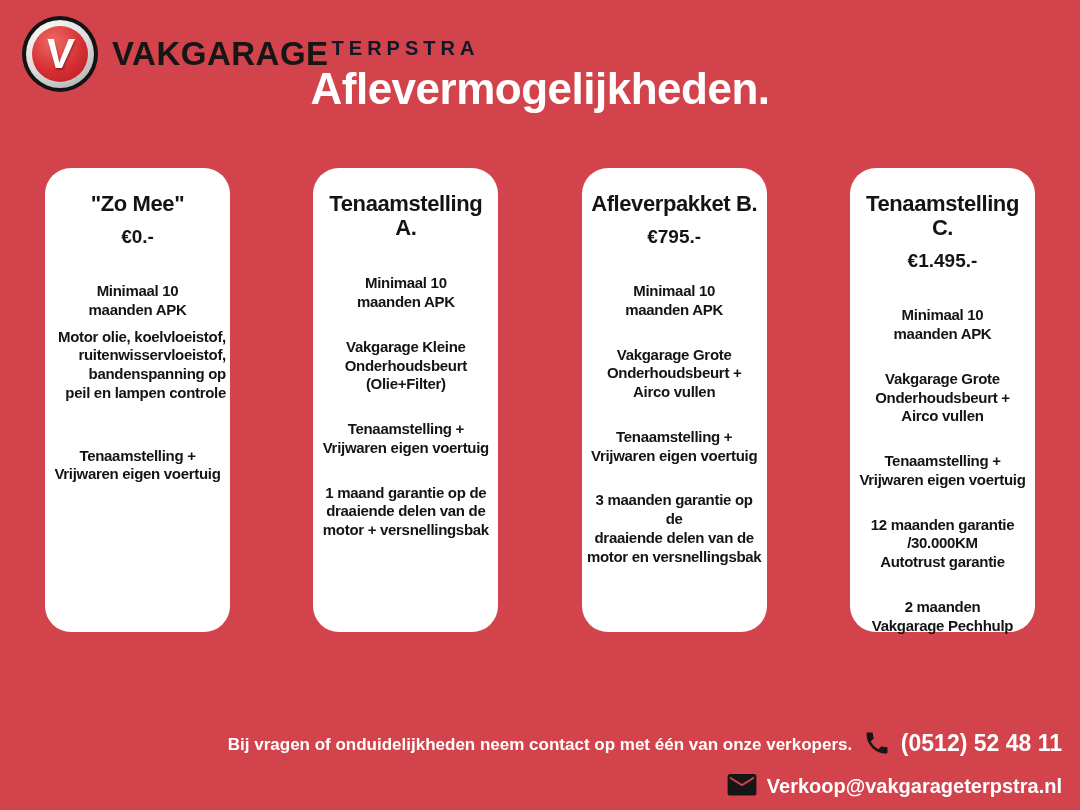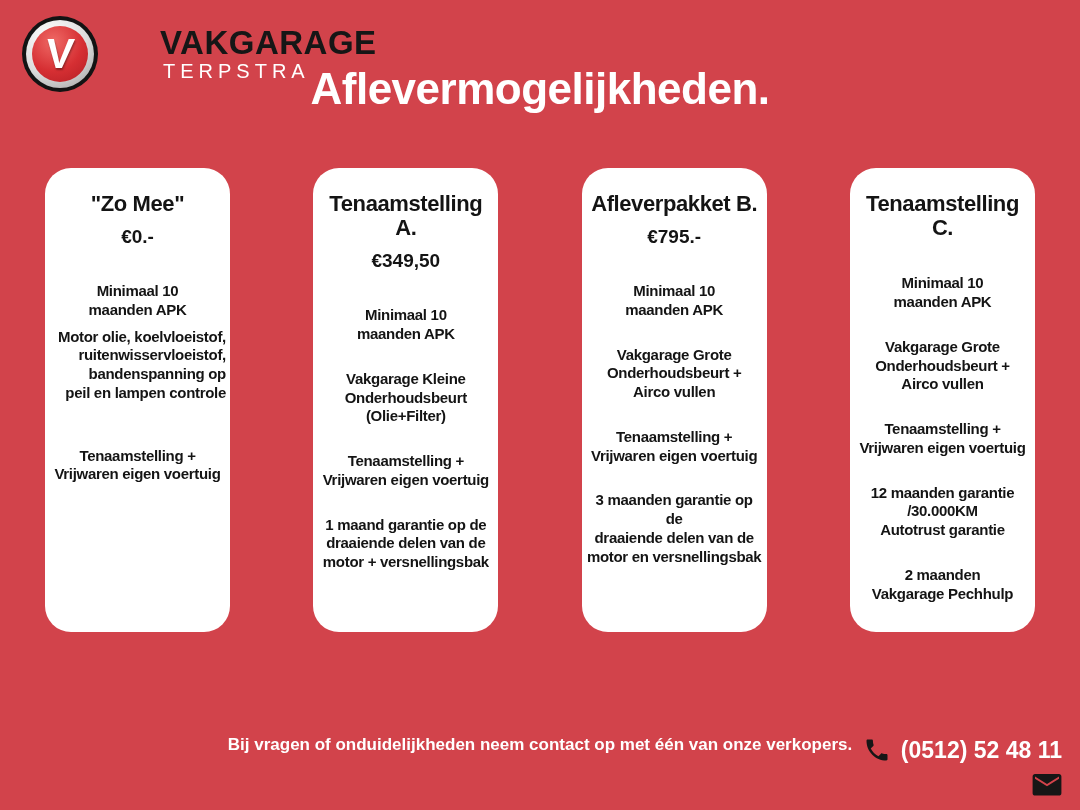--- a/index.html
+++ b/index.html
@@ -27,27 +27,27 @@
   .logo-core {
     position: absolute; inset: 10px; border-radius: 50%;
     background: radial-gradient(circle at 38% 28%, #ef6a66 0%, #d62f33 55%, #b31e24 100%);
     display: flex; align-items: center; justify-content: center;
   }
   .logo-v {
     color: #ffffff; font-size: 42px; font-weight: bold;
     transform: skewX(-5deg); line-height: 1;
     text-shadow: 1px 2px 2px rgba(0,0,0,0.35);
   }
-  .logo-text { display: flex; flex-direction: column; margin-left: 48px; }
+  .logo-text { display: flex; flex-direction: row; }
   .logo-brand {
     font-size: 33px; font-weight: bold; color: #161616;
     letter-spacing: 0.5px; line-height: 1.05;
   }
   .logo-sub {
-    font-size: 20px; font-weight: normal; color: #ffffff;
+    font-size: 20px; font-weight: bold; color: #0f172a;
     letter-spacing: 5px; padding-left: 3px; line-height: 1.1;
   }
 
   .page-title {
     position: absolute; top: 64px; left: 0; width: 100%;
     text-align: center; color: #ffffff;
     font-size: 44px; font-weight: bold; letter-spacing: -0.5px;
     margin: 0;
   }
 
@@ -78,21 +78,21 @@
   .feature.mb-lg { margin-bottom: 44px; text-align: right; }
 
   
   .footer-note {
     position: absolute; bottom: 55px; left: 0; width: 100%;
     text-align: center; color: #ffffff;
     font-size: 17px; font-weight: bold; margin: 0;
   }
   .contact {
     position: absolute; right: 18px; bottom: 12px;
-    display: flex; flex-direction: column; align-items: flex-end; gap: 10px;
+    display: flex; flex-direction: column; align-items: flex-end; gap: 17px;
   }
   .contact-row {
     display: flex; align-items: center; gap: 10px;
     color: #ffffff; font-weight: bold;
   }
   .contact-row.phone { font-size: 23px; }
   .contact-row.email { font-size: 20px; }
   .contact-icon { display: inline-flex; flex: 0 0 auto; }
 </style>
 </head>
@@ -125,21 +125,20 @@
 ruitenwisservloeistof,
 bandenspanning op
 peil en lampen controle</p>
       <p class="feature">Tenaamstelling +
 Vrijwaren eigen voertuig</p>
     </div>
   </div>
 
   <div class="card">
     <h2 class="card-title">Tenaamstelling A.</h2>
-    <p class="card-price">€349,50</p>
     <div class="features">
       <p class="feature">Minimaal 10
 maanden APK</p>
       <p class="feature">Vakgarage Kleine
 Onderhoudsbeurt
 (Olie+Filter)</p>
       <p class="feature">Tenaamstelling +
 Vrijwaren eigen voertuig</p>
       <p class="feature">1 maand garantie op de
 draaiende delen van de
@@ -159,20 +158,21 @@
       <p class="feature">Tenaamstelling +
 Vrijwaren eigen voertuig</p>
       <p class="feature">3 maanden garantie op de
 draaiende delen van de
 motor en versnellingsbak</p>
     </div>
   </div>
 
   <div class="card">
     <h2 class="card-title">Tenaamstelling C.</h2>
+    <p class="card-price">€1.495.-</p>
     <div class="features">
       <p class="feature">Minimaal 10
 maanden APK</p>
       <p class="feature">Vakgarage Grote
 Onderhoudsbeurt +
 Airco vullen</p>
       <p class="feature">Tenaamstelling +
 Vrijwaren eigen voertuig</p>
       <p class="feature">12 maanden garantie
 /30.000KM
@@ -194,14 +194,15 @@
       </svg>
     </span>
     <span>(0512) 52 48 11</span>
   </div>
   <div class="contact-row email">
     <span class="contact-icon">
       <svg width="30" height="24" viewBox="0 0 24 20">
         <path fill="#161616" d="M22 0H2C.9 0 .01.9.01 2L0 16c0 1.1.9 2 2 2h20c1.1 0 2-.9 2-2V2c0-1.1-.9-2-2-2zm0 4l-10 6.25L2 4V2l10 6.25L22 2v2z"></path>
       </svg>
     </span>
+    <span>Verkoop@vakgarageterpstra.nl</span>
   </div>
 </div>
 
 </body></html>

